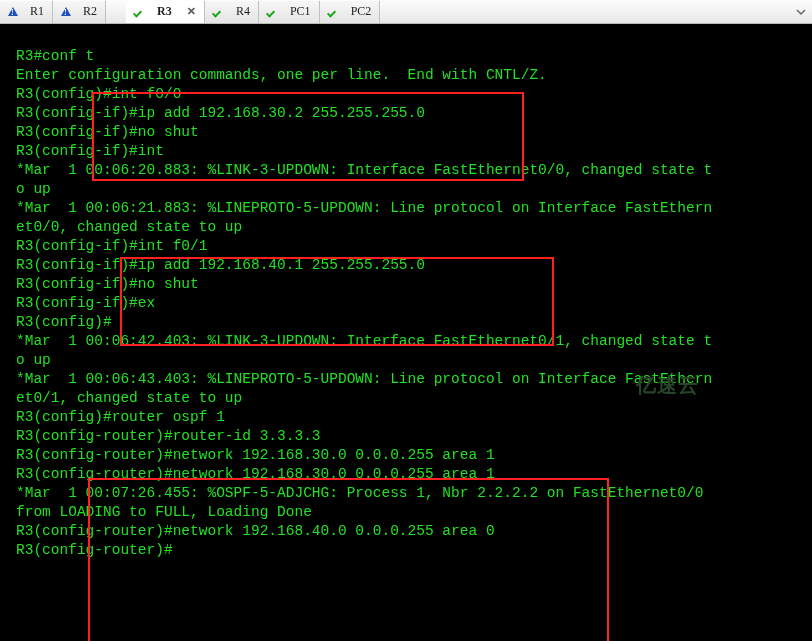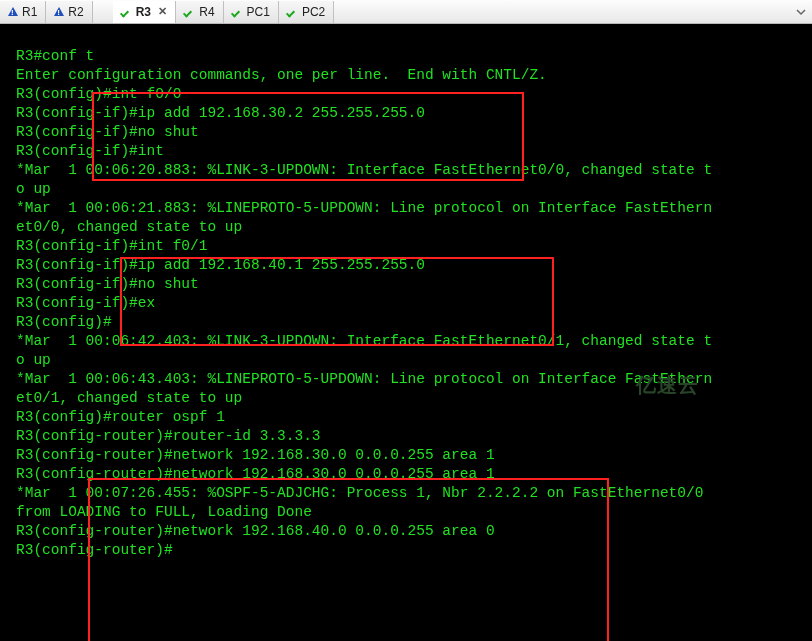--- a/index.html
+++ b/index.html
@@ -1,18 +1,18 @@
 <!DOCTYPE html>
 <html><head>
   <meta charset="utf-8">
   <style>
     * { margin: 0; padding: 0; box-sizing: border-box; }
     body { width: 812px; height: 641px; font-family: "Consolas","Courier New",monospace; background: #fff; overflow: hidden; }
     .tab-bar { display: flex; align-items: center; height: 24px; background: linear-gradient(#fdfdfd,#e8e8e8); border-bottom: 1px solid #b8b8b8; font-family: "Segoe UI",Tahoma,sans-serif; font-size: 12px; }
-    .tab { display: flex; align-items: center; gap: 4px; height: 22px; padding: 0 8px; border-right: 1px solid #c0c0c0; background: linear-gradient(#f7f7f7,#e4e4e4); cursor: pointer; }
+    .tab { display: flex; align-items: center; gap: 12px; height: 22px; padding: 0 8px; border-right: 1px solid #c0c0c0; background: linear-gradient(#f7f7f7,#e4e4e4); cursor: pointer; font-family: Liberation Serif, serif; }
     .tab.active { background: #fff; font-weight: 700; margin-left: 20px; }
     .tab-label { color: #222; white-space: nowrap; }
     .tab.active .tab-label { font-weight: 700; }
     .tab-close { margin-left: 3px; font-size: 11px; color: #555; }
     .icon-warn { width: 0; height: 0; border-left: 5px solid transparent; border-right: 5px solid transparent; border-bottom: 9px solid #1e4fbd; position: relative; display: inline-block; }
     .icon-warn::after { content: "!"; position: absolute; left: -2px; top: 1px; font-size: 8px; color: #fff; font-weight: 700; }
     .icon-check { display: inline-block; width: 11px; height: 11px; position: relative; }
     .icon-check::after { content: ""; position: absolute; left: 1px; top: 3px; width: 3px; height: 6px; border: solid #18a818; border-width: 0 2.5px 2.5px 0; transform: rotate(45deg); }
     .tab-spacer { flex: 1; }
     .win-menu { width: 14px; height: 14px; margin-right: 4px; display: flex; align-items: center; justify-content: center; }

